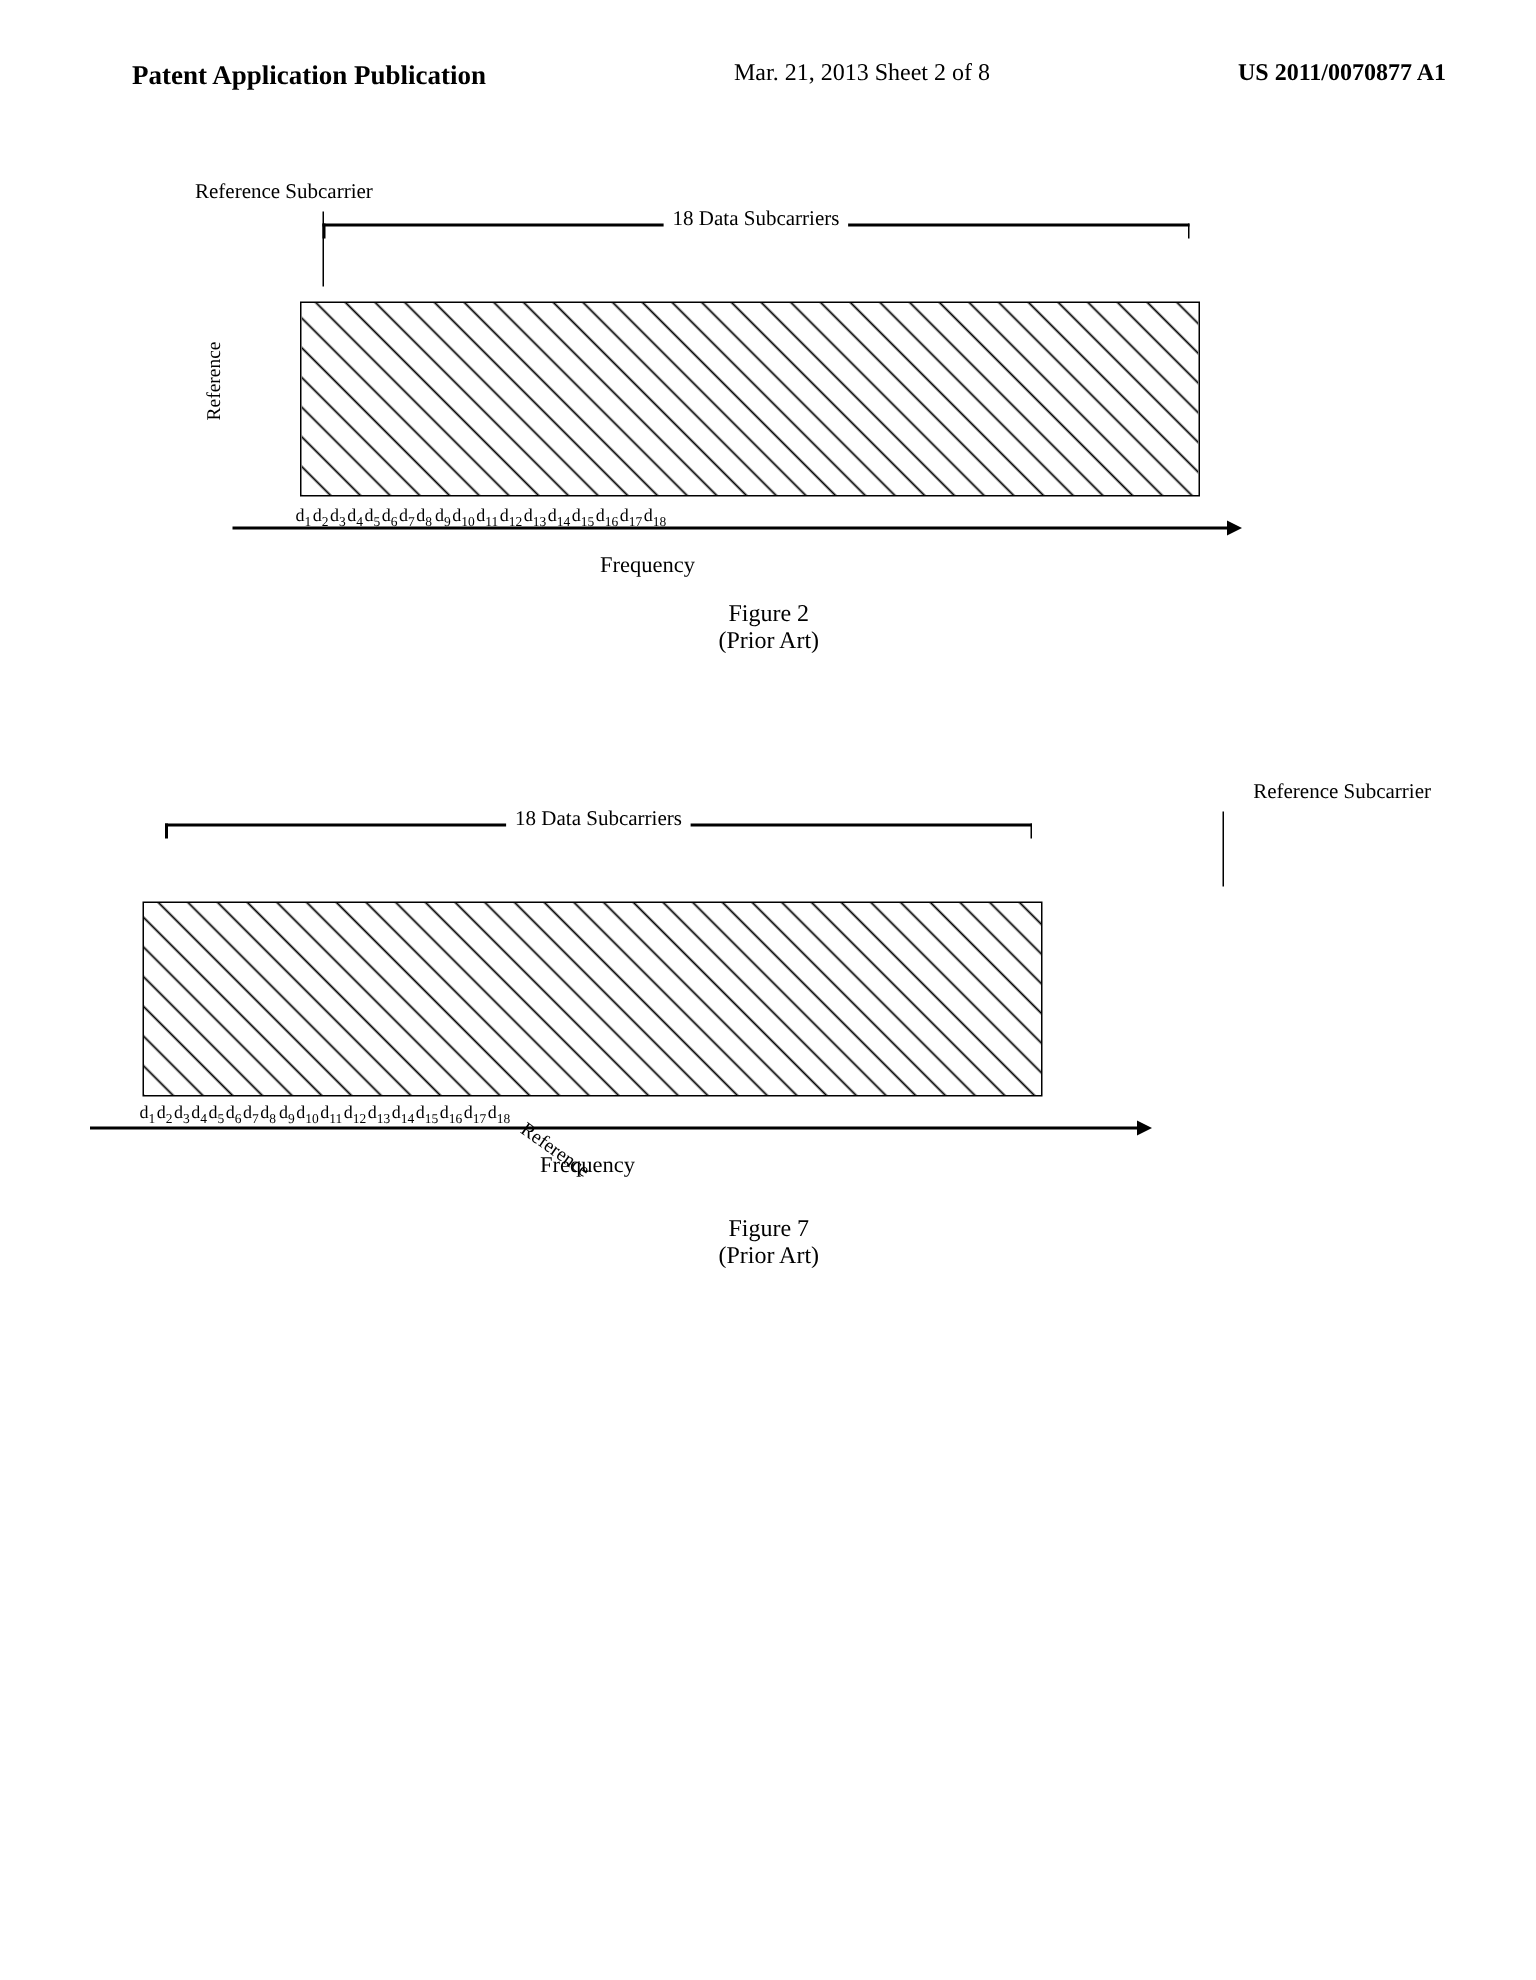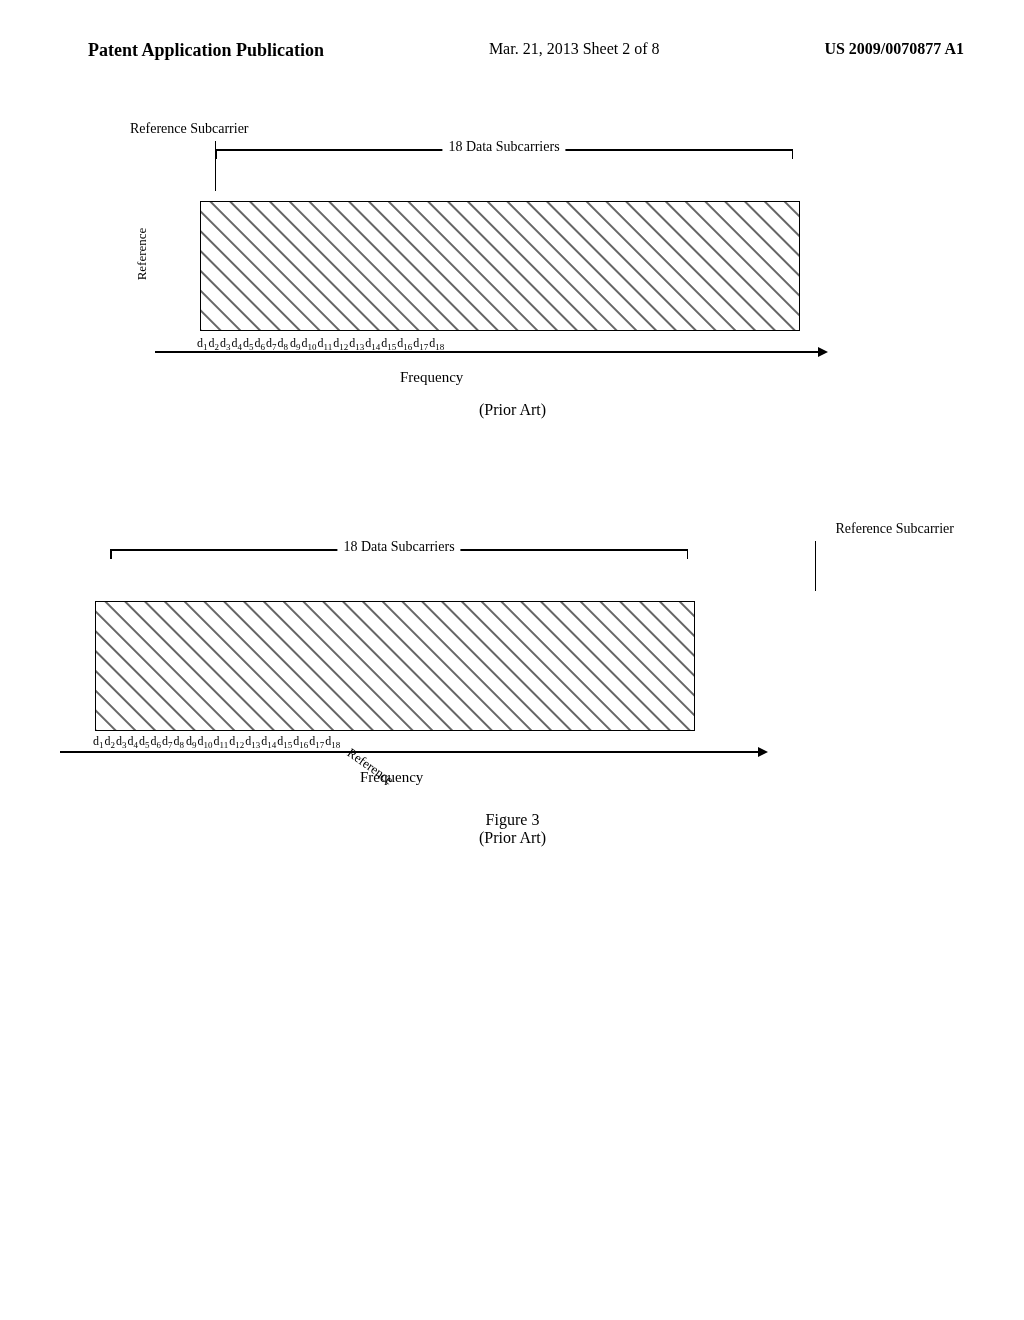--- a/index.html
+++ b/index.html
@@ -36,21 +36,21 @@
       font-weight: bold;
       text-align: right;
     }
   </style>
 </head>
 <body>
 
 <div class="header">
   <div class="header-left">Patent Application Publication</div>
   <div class="header-center">Mar. 21, 2013  Sheet 2 of 8</div>
-  <div class="header-right">US 2009/0070877 A1</div>
+  <div class="header-right">US 2011/0070877 A1</div>
 </div>
 
 <div style="margin: 40px 60px 0 60px; position: relative;">
 
   <div style="position:absolute; top:0; left:70px; font-size:14px; font-family:'Times New Roman',serif;">Reference Subcarrier</div>
 
   <div style="position:absolute; top:20px; left:155px; width:1px; height:50px; background:#000;"></div>
 
   <div style="position:absolute; top:28px; left:155px; width:578px;">
 
@@ -99,20 +99,21 @@
     <span style="font-size:12px; margin-right:1px;">d<sub style="font-size:9px;">14</sub></span>
     <span style="font-size:12px; margin-right:1px;">d<sub style="font-size:9px;">15</sub></span>
     <span style="font-size:12px; margin-right:1px;">d<sub style="font-size:9px;">16</sub></span>
     <span style="font-size:12px; margin-right:1px;">d<sub style="font-size:9px;">17</sub></span>
     <span style="font-size:12px;">d<sub style="font-size:9px;">18</sub></span>
   </div>
 
   <div style="position:absolute; top:248px; left:340px; font-size:15px; font-family:'Times New Roman',serif;">Frequency</div>
 
   <div style="position:absolute; top:280px; left:0; width:905px; text-align:center; font-family:'Times New Roman',serif;">
+    <div style="font-size:16px;">Figure 2</div>
     <div style="font-size:16px;">(Prior Art)</div>
   </div>
 
   <div style="height:370px;"></div>
 </div>
 
 <div style="margin: 30px 60px 0 60px; position: relative;">
 
   <div style="position:absolute; top:0; right:10px; font-size:14px; font-family:'Times New Roman',serif;">Reference Subcarrier</div>
 
@@ -160,18 +161,18 @@
     <span style="font-size:12px; margin-right:1px;">d<sub style="font-size:9px;">16</sub></span>
     <span style="font-size:12px; margin-right:1px;">d<sub style="font-size:9px;">17</sub></span>
     <span style="font-size:12px; margin-right:2px;">d<sub style="font-size:9px;">18</sub></span>
 
     <span style="font-size:13px; display:inline-block; transform:rotate(35deg); transform-origin:left bottom; white-space:nowrap; margin-left:2px; margin-bottom:-8px;">Reference</span>
   </div>
 
   <div style="position:absolute; top:248px; left:300px; font-size:15px; font-family:'Times New Roman',serif;">Frequency</div>
 
   <div style="position:absolute; top:290px; left:0; width:905px; text-align:center; font-family:'Times New Roman',serif;">
-    <div style="font-size:16px;">Figure 3</div>
+    <div style="font-size:16px;">Figure 7</div>
     <div style="font-size:16px;">(Prior Art)</div>
   </div>
 
   <div style="height:380px;"></div>
 </div>
 
 </body></html>

